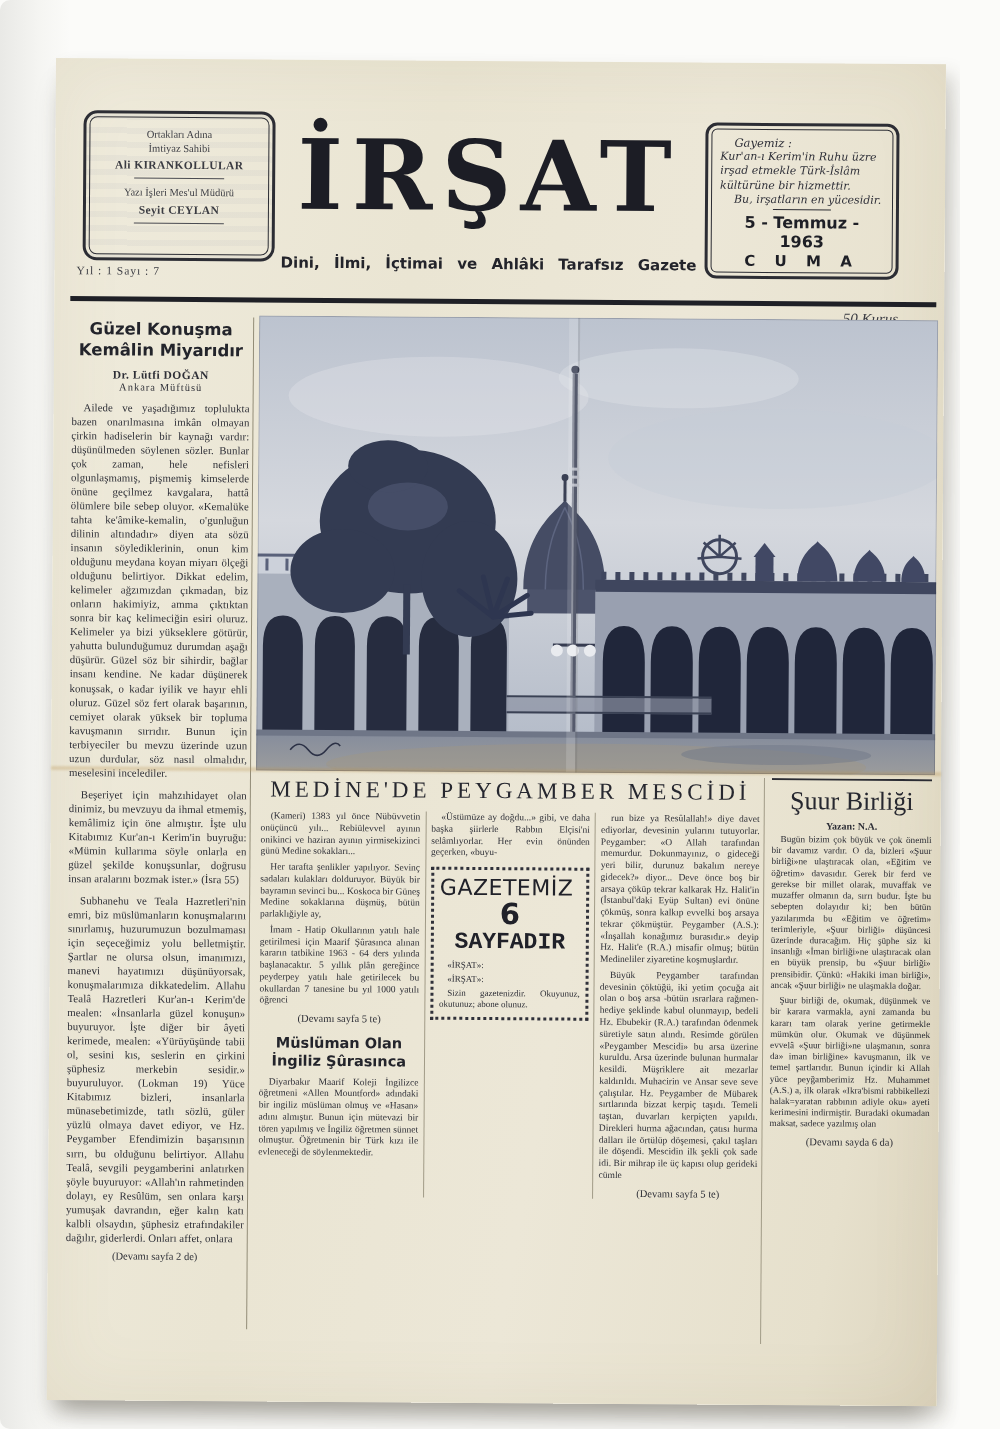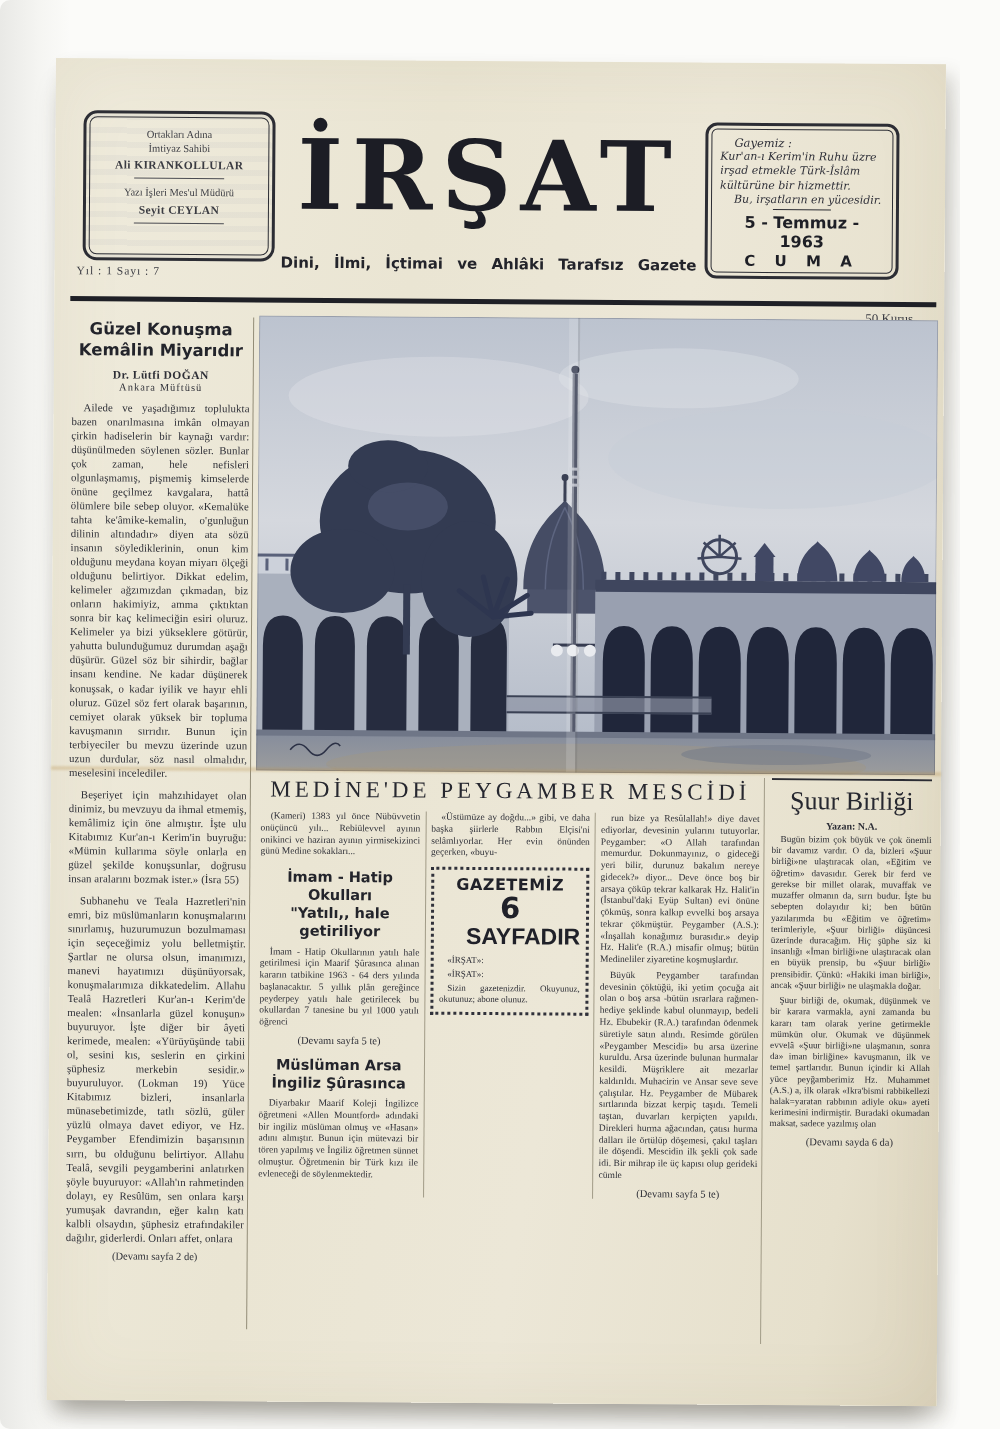--- a/index.html
+++ b/index.html
@@ -40,21 +40,21 @@
                padding:10px 12px 6px; color:#2e2f38; }
   .motto-head { font-family:"DejaVu Serif", serif; font-style:italic; font-size:11.5px; text-indent:14px; }
   .motto-text { font-family:"DejaVu Serif", serif; font-style:italic; font-size:11px; line-height:1.3; }
   .motto-text2 { font-family:"DejaVu Serif", serif; font-style:italic; font-size:11px; line-height:1.3; text-indent:14px; }
   .motto-div { width:58px; height:1px; background:#2c2d34; margin:2px auto 3px; }
   .motto-date { font-family:"DejaVu Sans", sans-serif; font-weight:bold; font-size:16px; text-align:center; color:#1e1f26;}
   .motto-day  { font-family:"DejaVu Sans", sans-serif; font-weight:bold; font-size:15px; text-align:center;
                 letter-spacing:7px; color:#1e1f26; margin-top:1px; }
 
   .hdr-rule { position:absolute; left:16px; right:8px; top:238px; height:5px; background:#1f2026; }
-  .price { position:absolute; right:31px; top:247px; font-size:13px; color:#3a3b42; }
+  .price { position:absolute; right:46px; top:247px; font-size:15px; color:#3a3b42;font-style:italic; }
 
   
   .content { position:absolute; left:0; top:256px; width:100%; height:1030px; }
   .v-rule { position:absolute; left:199px; top:2px; height:1012px; width:1px; background:#928c77; }
 
   .left-col { position:absolute; left:18px; top:4px; width:178px; height:1014px; overflow:hidden;
               color:#2d2e36; }
   .art-title { font-family:"DejaVu Sans", sans-serif; font-weight:bold; font-size:16.5px; line-height:1.3;
                text-align:center; color:#23242b; }
   .art-author { text-align:center; font-weight:bold; font-size:11.5px; margin-top:7px; letter-spacing:.5px; }
@@ -73,25 +73,25 @@
   .cols123 { width:509px; }
   .headline { font-family:"Liberation Serif", serif; font-weight:400; font-size:23px; letter-spacing:4px;
               text-align:center; color:#26272f; margin:2px 0 8px; white-space:nowrap; }
   .three { display:flex; }
   .ncol { width:170px; padding:0 5px; color:#2d2e36; }
   .ncol + .ncol { border-left:1px solid #a19b87; }
   .ncol p { font-size:9.5px; line-height:1.24; text-align:justify; text-indent:10px; margin-bottom:4px; }
   .sub-head { font-family:"DejaVu Sans", sans-serif; font-weight:bold; font-size:14.5px; line-height:1.25;
               text-align:center; color:#23242b; margin:10px 0 6px; }
   .promo { border:3px dotted #30313a; margin-top:8px; padding:5px 6px 4px; }
-  .promo-t1 { font-family:"DejaVu Sans", sans-serif; font-weight:bold; font-size:16px; text-align:center;
+  .promo-t1 { font-family:"DejaVu Sans", sans-serif; font-weight:normal; font-size:22px; text-align:left;
               color:#202129; letter-spacing:.5px; }
   .promo-t2 { font-family:"DejaVu Sans", sans-serif; font-weight:bold; font-size:29px; text-align:center;
               color:#202129; line-height:1; }
-  .promo-t3 { font-family:Liberation Sans, sans-serif; font-weight:bold; font-size:23px; text-align:right;
+  .promo-t3 { font-family:Liberation Mono, monospace; font-weight:bold; font-size:23px; text-align:center;
               color:#202129; margin-bottom:5px; }
   .promo p { font-size:9px; line-height:1.22; text-align:justify; text-indent:8px; margin-bottom:3px; }
 
   .col4 { width:170px; border-left:1px solid #a19b87; margin-left:-1px; padding:0 2px 0 7px; color:#2d2e36; }
   .col4-toprule { height:2px; background:#2b2c33; margin-bottom:6px; }
   .col4-title { font-family:"Liberation Serif", serif; font-size:26px; text-align:center; color:#26272f;
                 margin-bottom:4px; }
   .col4-byline { font-weight:bold; font-size:10px; text-align:center; margin-bottom:3px; }
   .col4 p { font-size:9.2px; line-height:1.22; text-align:justify; text-indent:9px; margin-bottom:4px; }
 </style>
@@ -289,28 +289,25 @@
           <rect x="319" y="0" width="2" height="455" fill="#4a4a4a" opacity=".14"></rect>
           <rect x="0.5" y="0.5" width="678" height="454" fill="none" stroke="#2a2f3f" opacity=".25"></rect>
         </svg>
 
         <div class="lower">
           <div class="cols123">
             <h2 class="headline">MEDİNE'DE PEYGAMBER MESCİDİ</h2>
             <div class="three">
               <div class="ncol">
                 <p>(Kameri) 1383 yıl önce Nübüvvetin onüçüncü yılı... Rebiülevvel ayının onikinci ve haziran ayının yirmisekizinci günü Medine sokakları...</p>
-                <div class="sub-head">
-                  <span>İmam - Hatip Okulları</span><br>
-                  <span>"Yatılı,, hale getiriliyor</span>
-                </div>
+                <p>Her tarafta şenlikler yapılıyor. Sevinç sadaları kulakları dolduruyor. Büyük bir bayramın sevinci bu... Koskoca bir Güneş Medine sokaklarına düşmüş, bütün parlaklığiyle ay,</p>
                 <p>İmam - Hatip Okullarının yatılı hale getirilmesi için Maarif Şûrasınca alınan kararın tatbikine 1963 - 64 ders yılında başlanacaktır. 5 yıllık plân gereğince peyderpey yatılı hale getirilecek bu okullardan 7 tanesine bu yıl 1000 yatılı öğrenci</p>
                 <div class="cont">(Devamı sayfa 5 te)</div>
                 <div class="sub-head">
-                  <span>Müslüman Arsa</span><br>
+                  <span>Müslüman Olan</span><br>
                   <span>İngiliz Şûrasınca</span>
                 </div>
                 <p>Diyarbakır Maarif Koleji İngilizce öğretmeni «Allen Mountford» adındaki bir ingiliz müslüman olmuş ve «Hasan» adını almıştır. Bunun için mütevazi bir tören yapılmış ve İngiliz öğretmen sünnet olmuştur. Öğretmenin bir Türk kızı ile evleneceği de söylenmektedir.</p>
               </div>
 
               <div class="ncol">
                 <p>«Üstümüze ay doğdu...» gibi, ve daha başka şiirlerle Rabbın Elçisi'ni selâmlıyorlar. Her evin önünden geçerken, «buyu-</p>
                 <div class="promo">
                   <div class="promo-t1">GAZETEMİZ</div>
                   <div class="promo-t2">6</div>

